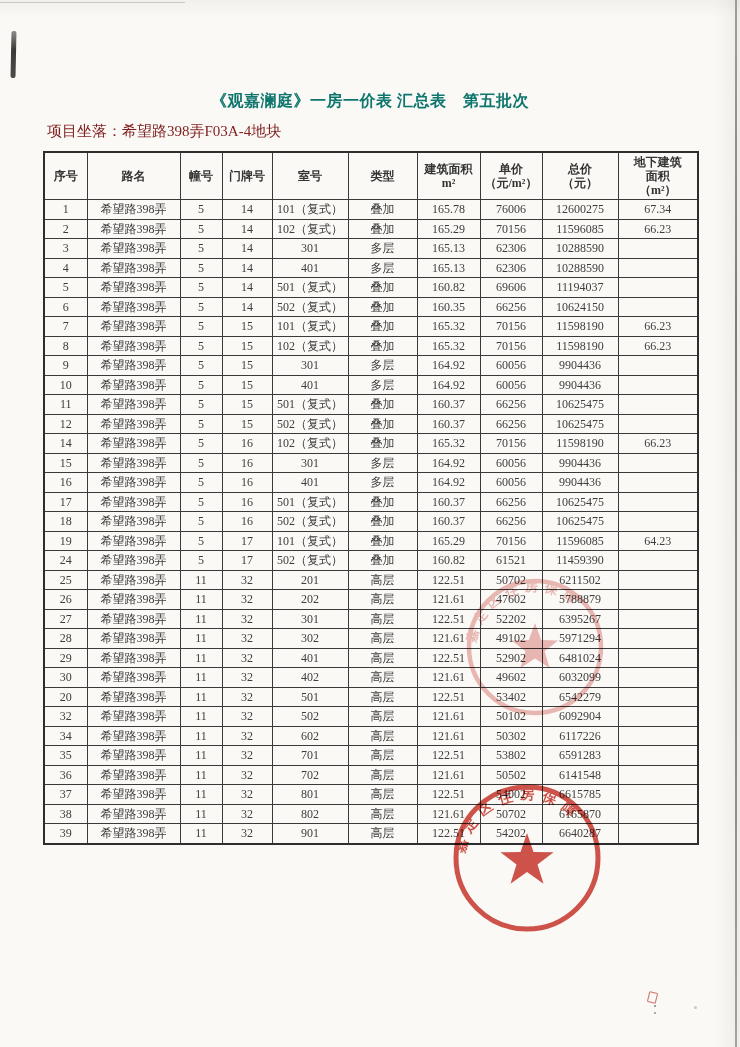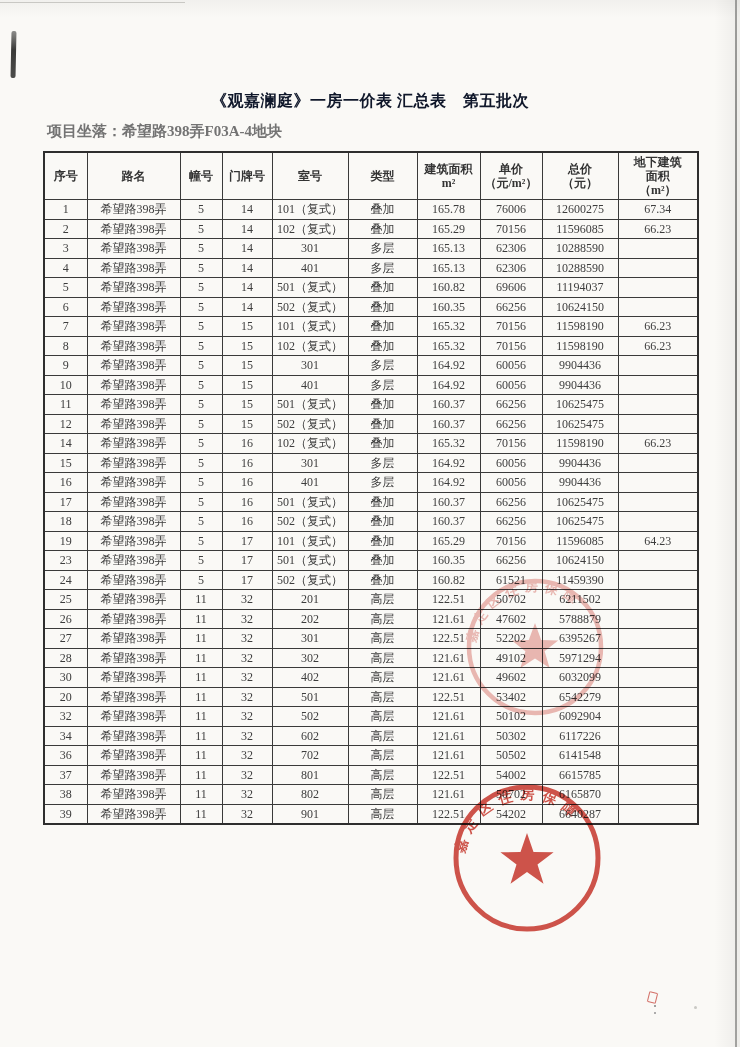--- a/index.html
+++ b/index.html
@@ -20,25 +20,25 @@
   .page-edge-top{
     position:absolute;top:2px;left:0;width:185px;height:1px;background:#c9c8c4;
   }
   .scan-mark-topleft{
     position:absolute;left:11px;top:31px;width:5px;height:47px;border-radius:2px;
     background:linear-gradient(180deg,#8d8d8b,#3a3a38 40%,#4c4c4a);
     transform:rotate(1.2deg);
   }
   .doc-title{
     position:absolute;top:91px;left:0;width:740px;text-align:center;
-    font-size:16px;font-weight:bold;letter-spacing:.5px;color:#0f172a;
+    font-size:16px;font-weight:bold;letter-spacing:.5px;color:#0f766e;
   }
   .doc-location{
     position:absolute;top:122px;left:47px;
-    font-size:15px;font-weight:bold;color:#737373;
+    font-size:15px;font-weight:normal;color:#7f1d1d;
   }
   table.price-table{
     position:absolute;top:151px;left:43px;width:654px;
     border-collapse:collapse;table-layout:fixed;
     border:2px solid #2e2e2e;
   }
   .price-table th,.price-table td{
     border:1px solid #3a3a3a;
     text-align:center;vertical-align:middle;
     padding:0 1px;overflow:hidden;
@@ -322,32 +322,20 @@
         <td>5</td>
         <td>17</td>
         <td>101（复式）</td>
         <td>叠加</td>
         <td>165.29</td>
         <td>70156</td>
         <td>11596085</td>
         <td>64.23</td>
       </tr>
       <tr>
-        <td>23</td>
-        <td>希望路398弄</td>
-        <td>5</td>
-        <td>17</td>
-        <td>501（复式）</td>
-        <td>叠加</td>
-        <td>160.35</td>
-        <td>66256</td>
-        <td>10624150</td>
-        <td></td>
-      </tr>
-      <tr>
         <td>24</td>
         <td>希望路398弄</td>
         <td>5</td>
         <td>17</td>
         <td>502（复式）</td>
         <td>叠加</td>
         <td>160.82</td>
         <td>61521</td>
         <td>11459390</td>
         <td></td>
@@ -394,20 +382,32 @@
         <td>11</td>
         <td>32</td>
         <td>302</td>
         <td>高层</td>
         <td>121.61</td>
         <td>49102</td>
         <td>5971294</td>
         <td></td>
       </tr>
       <tr>
+        <td>29</td>
+        <td>希望路398弄</td>
+        <td>11</td>
+        <td>32</td>
+        <td>401</td>
+        <td>高层</td>
+        <td>122.51</td>
+        <td>52902</td>
+        <td>6481024</td>
+        <td></td>
+      </tr>
+      <tr>
         <td>30</td>
         <td>希望路398弄</td>
         <td>11</td>
         <td>32</td>
         <td>402</td>
         <td>高层</td>
         <td>121.61</td>
         <td>49602</td>
         <td>6032099</td>
         <td></td>
@@ -439,20 +439,32 @@
       <tr>
         <td>34</td>
         <td>希望路398弄</td>
         <td>11</td>
         <td>32</td>
         <td>602</td>
         <td>高层</td>
         <td>121.61</td>
         <td>50302</td>
         <td>6117226</td>
+        <td></td>
+      </tr>
+      <tr>
+        <td>35</td>
+        <td>希望路398弄</td>
+        <td>11</td>
+        <td>32</td>
+        <td>701</td>
+        <td>高层</td>
+        <td>122.51</td>
+        <td>53802</td>
+        <td>6591283</td>
         <td></td>
       </tr>
       <tr>
         <td>36</td>
         <td>希望路398弄</td>
         <td>11</td>
         <td>32</td>
         <td>702</td>
         <td>高层</td>
         <td>121.61</td>

